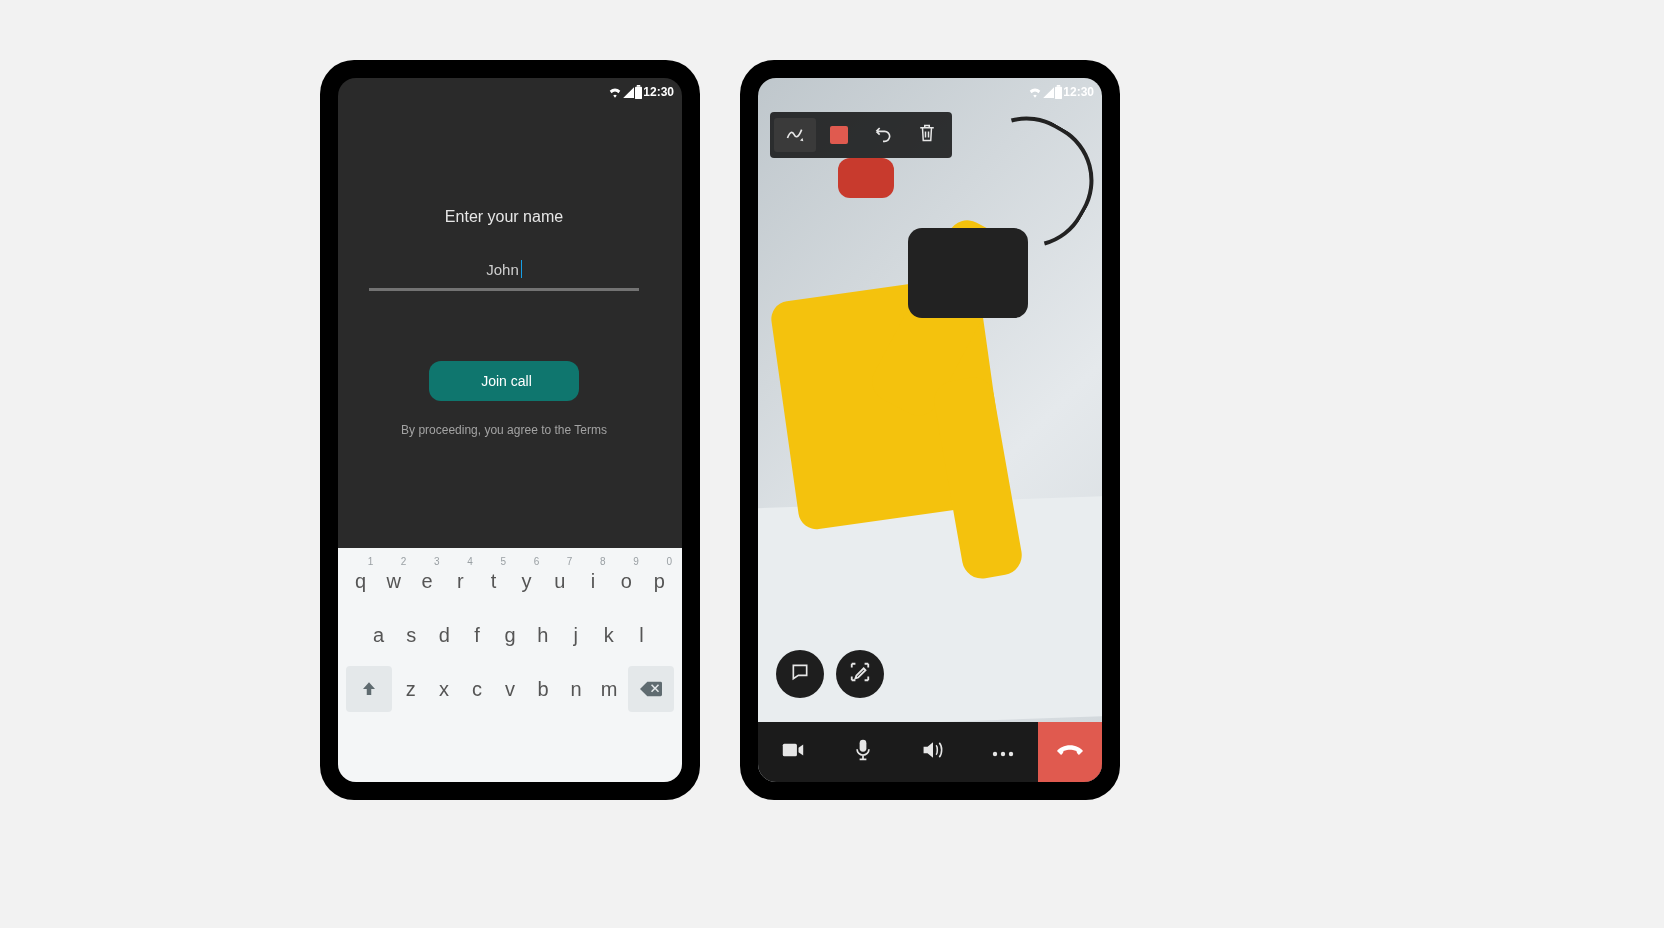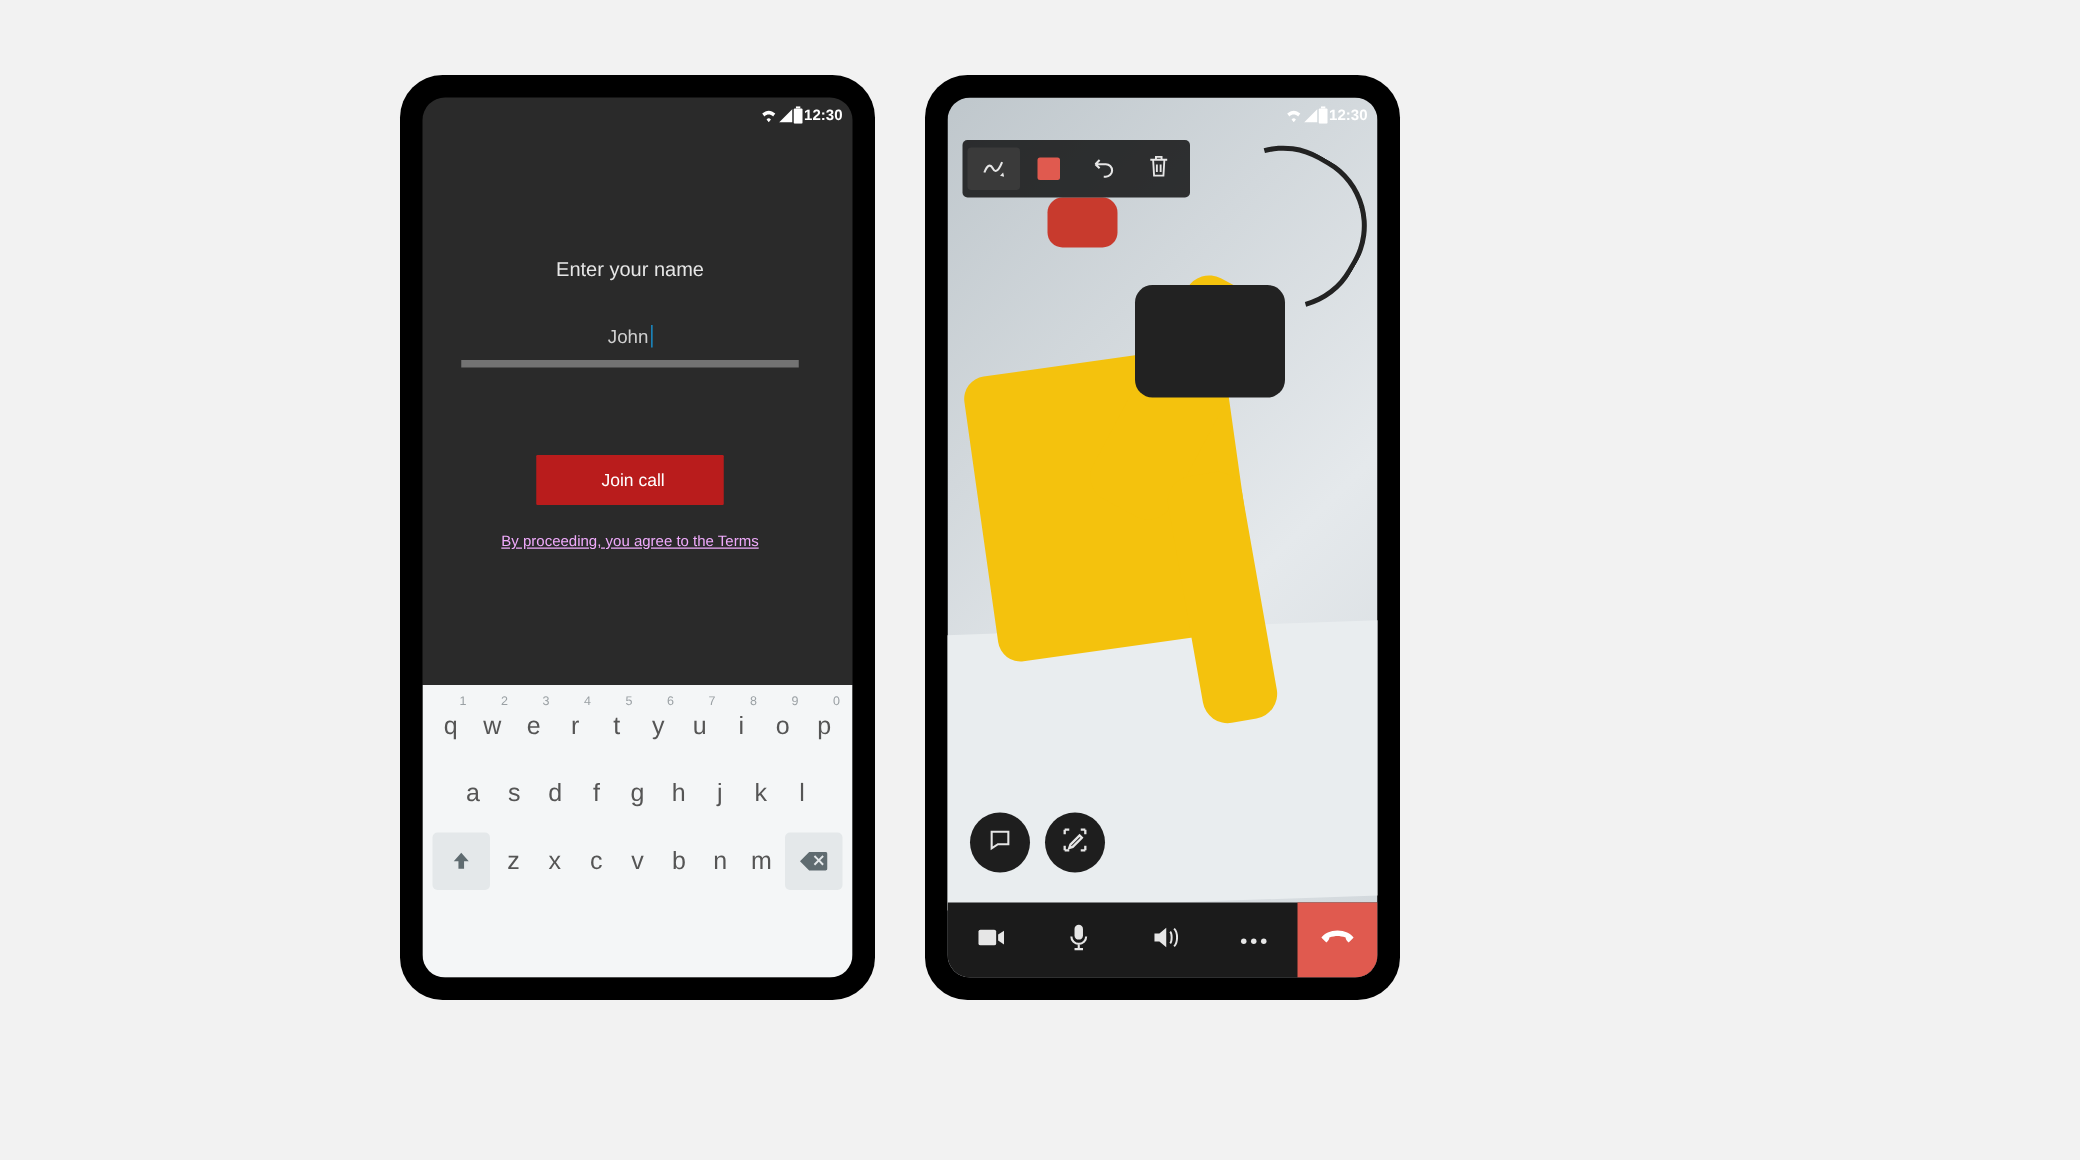--- a/index.html
+++ b/index.html
@@ -39,37 +39,36 @@
   .statusbar svg{display:block;}
 
   
   .join-area{
     position:absolute;left:0;right:12px;top:130px;
     display:flex;flex-direction:column;align-items:center;
     padding:0 24px;
     color:#e6e6e6;
   }
   .join-title{font-size:16px;font-weight:400;margin-bottom:34px;}
-  .name-row{display:flex;align-items:center;justify-content:center;width:270px;border-bottom:6px solid #737373;padding-bottom:10px;}
+  .name-row{display:flex;align-items:center;justify-content:center;width:270px;border-bottom:3px solid #737373;padding-bottom:10px;}
   .name-row span.value{color:#cfcfcf;font-size:15px;}
   .caret{width:1px;height:18px;background:#169fe6;margin-left:2px;}
   .join-btn{
     margin-top:70px;
     width:150px;height:40px;
-    background:#b91c1c;color:#fff;
-    border:none;border-radius:1px;
+    background:#0f766e;color:#fff;
+    border:none;border-radius:12px;
     font-size:14px;font-weight:500;
     cursor:pointer;
     padding-left:11px;
   }
   .terms{
     margin-top:22px;
     font-size:12px;
-    color:#f0abfc;
-    text-decoration:underline;
+    color:#a3a3a3;
     cursor:pointer;
   }
 
   
   .keyboard{
     position:absolute;left:0;right:0;bottom:0;height:224px;
     background:#f4f6f7;
     display:flex;flex-direction:column;
     padding:6px 4px 4px 4px;
   }

